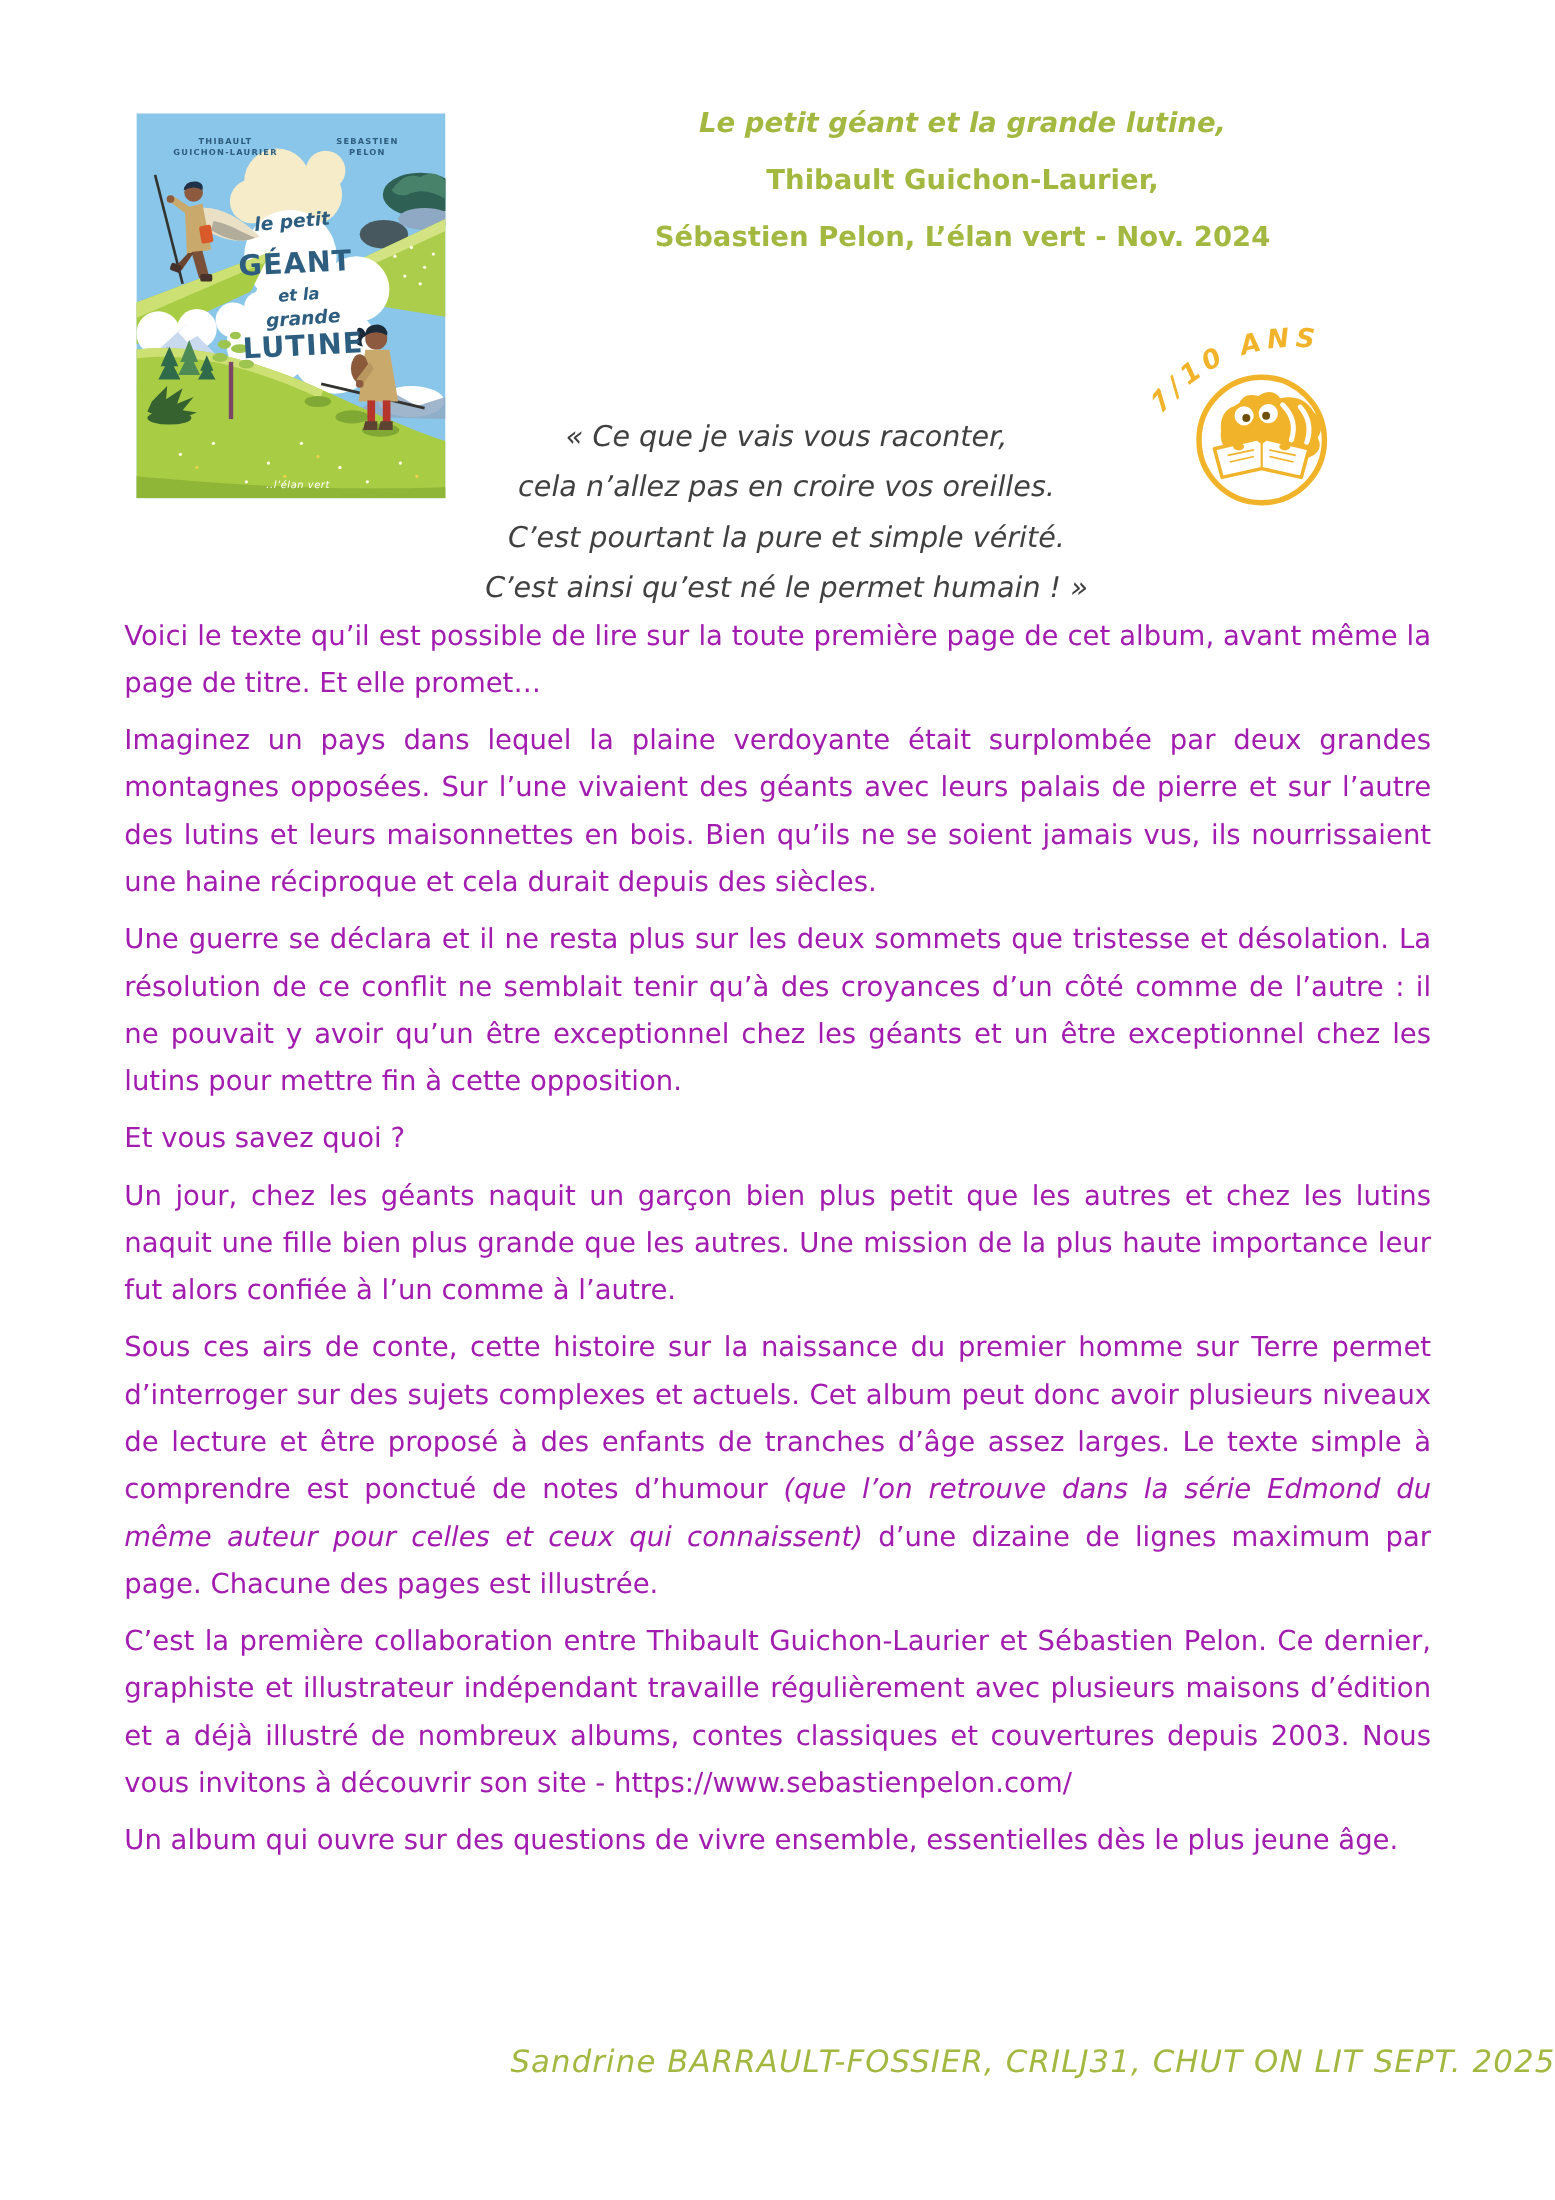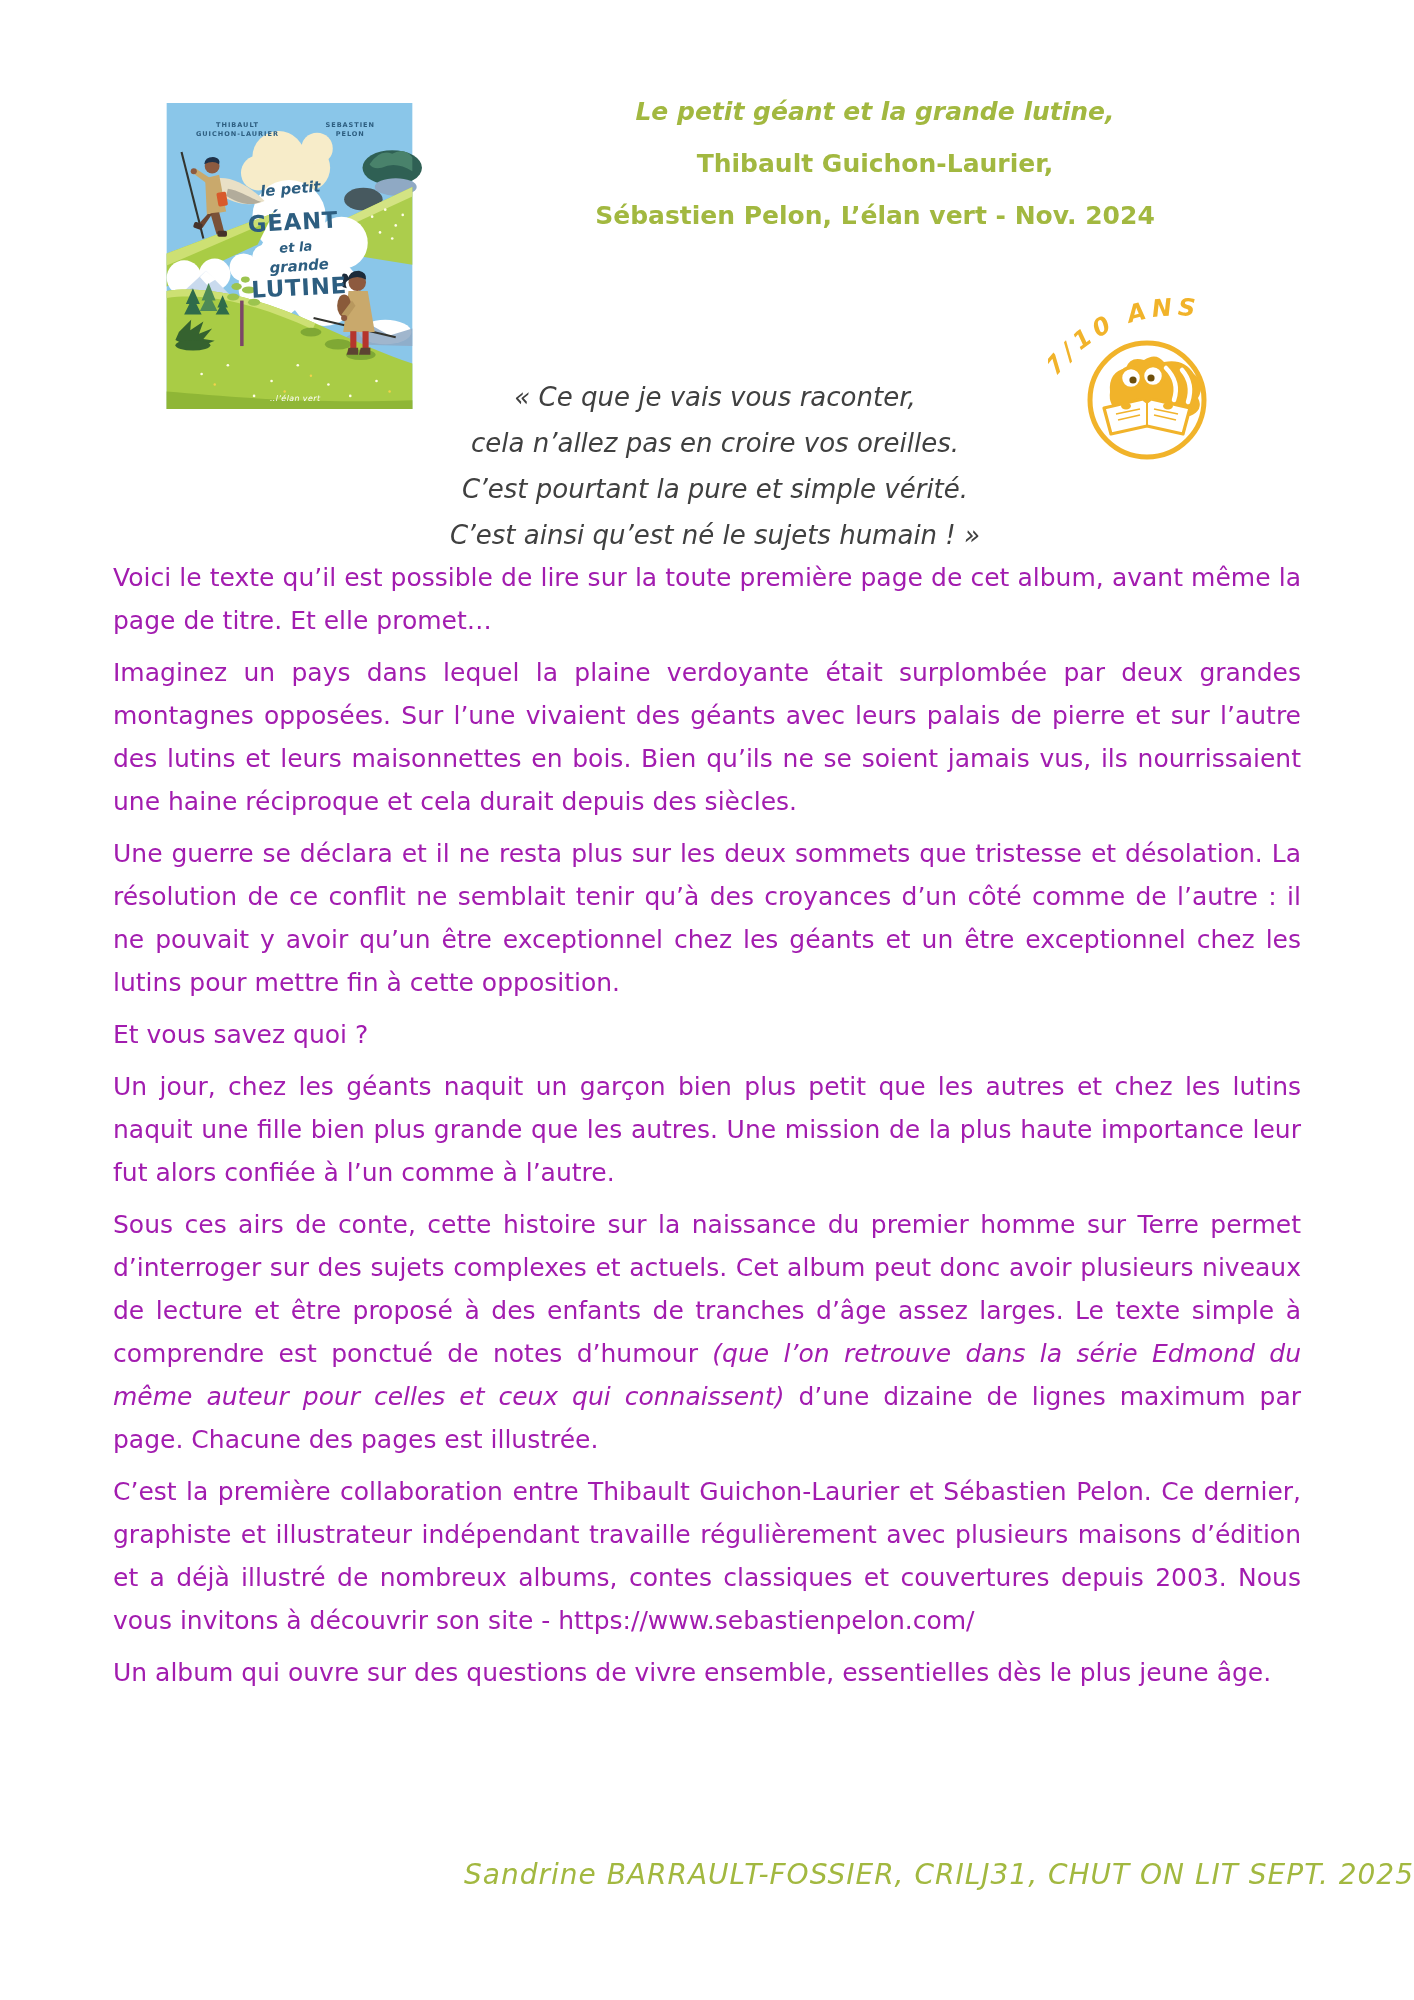--- a/index.html
+++ b/index.html
@@ -1,19 +1,19 @@
 <!DOCTYPE html>
 <html style="--accent-green: #a2b840; --badge-gold: #f1b32a; --cover-navy: #2d5e80;"><head>
 <meta charset="utf-8">
 <style>
   html,body{margin:0;padding:0;}
   body{background:#ffffff;font-family:"DejaVu Sans", sans-serif;}
   .page{position:relative;width:1414px;height:2000px;background:#fff;overflow:hidden;}
 
-  .cover{position:absolute;left:149px;top:103px;width:281px;height:306px;}
+  .cover{position:absolute;left:124px;top:103px;width:281px;height:350px;}
   .cover svg{display:block;width:100%;height:100%;}
 
   .title-block{position:absolute;left:430px;top:86px;width:890px;text-align:center;
     color:var(--accent-green,#a2b840);font-weight:bold;font-size:25px;line-height:52px;}
   .title-block .it{font-style:italic;}
 
   .quote-block{position:absolute;left:390px;top:374px;width:650px;text-align:center;
     font-style:italic;font-size:26px;line-height:46px;color:#404040;}
 
   .badge{position:absolute;left:1048px;top:296px;width:212px;height:179px;}
@@ -197,21 +197,21 @@
   <div class="title-block">
     <div class="it">Le petit géant et la grande lutine,</div>
     <div>Thibault Guichon-Laurier,</div>
     <div>Sébastien Pelon, L’élan vert - Nov. 2024</div>
   </div>
 
   <div class="quote-block">
     <div>« Ce que je vais vous raconter,</div>
     <div>cela n’allez pas en croire vos oreilles.</div>
     <div>C’est pourtant la pure et simple vérité.</div>
-    <div>C’est ainsi qu’est né le sujets humain ! »</div>
+    <div>C’est ainsi qu’est né le permet humain ! »</div>
   </div>
 
   <div class="badge">
     <svg viewBox="0 0 212 179">
       <defs>
         <path id="badge-arc" d="M 6,84 A 150,150 0 0 1 198,36" fill="none"></path>
       </defs>
       <text class="badge-arc-text gold-fill">
         <textPath href="#badge-arc" startOffset="4">7/10 ANS</textPath>
       </text>

